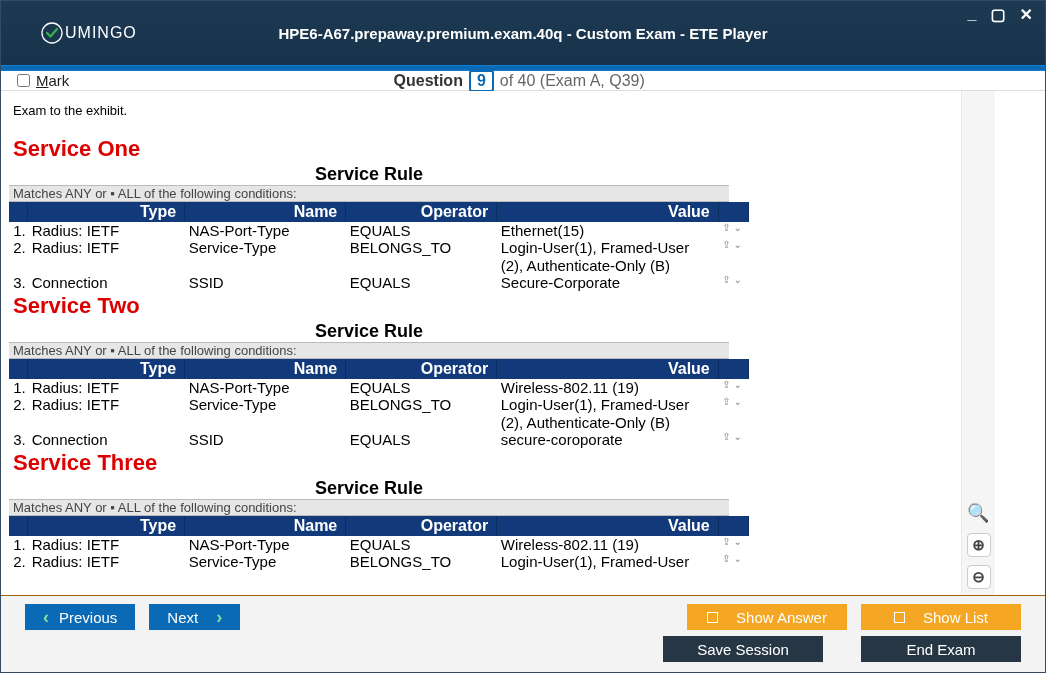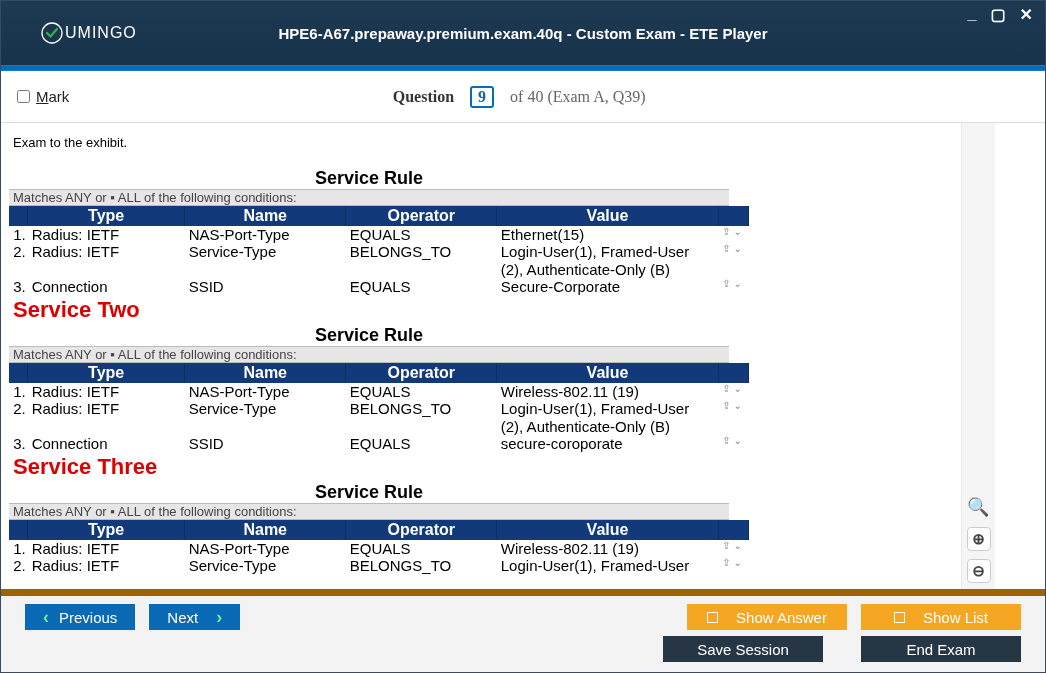--- a/index.html
+++ b/index.html
@@ -5,44 +5,44 @@
   * { box-sizing: border-box; margin: 0; padding: 0; }
   body { font-family: Arial, Helvetica, sans-serif; background: #fff; overflow: hidden; }
   .window { width: 1046px; height: 673px; background: #fff; border: 1px solid #334c63; position: relative; display: flex; flex-direction: column; }
   .titlebar { background: linear-gradient(#1e3a52, #16334b); color: #fff; height: 64px; position: relative; display: flex; align-items: center; }
   .logo { display: flex; align-items: center; margin-left: 40px; font-size: 16px; letter-spacing: 1px; color: #fff; }
   .logo svg { margin-right: 2px; }
   .title-text { position: absolute; left: 0; right: 0; text-align: center; font-weight: bold; font-size: 15px; pointer-events: none; }
   .win-controls { position: absolute; top: 4px; right: 8px; display: flex; gap: 6px; font-size: 16px; font-weight: bold; color: #fff; }
   .win-controls span { cursor: pointer; padding: 0 4px; }
   .blue-strip { height: 6px; background: #0a6ab5; border-top: 1px solid #0d7cd1; border-bottom: 1px solid #0d7cd1; }
-  .topbar { height: 52px; display: flex; align-items: center; padding: 0 16px; border-bottom: 1px solid #ddd; background: #fff; color: #333; font-size: 15px; }
+  .topbar { height: 20px; display: flex; align-items: center; padding: 0 16px; border-bottom: 1px solid #ddd; background: #fff; color: #333; font-size: 15px; }
   .mark-wrap { display: flex; align-items: center; gap: 6px; font-size: 15px; color: #222;}
   .mark-wrap u { text-decoration: underline; }
-  .q-info { margin: 0 auto; display: flex; align-items: center; gap: 16px; font-size: 16px; color: #333; font-family: Liberation Serif, serif;}
+  .q-info { margin: 0 auto; display: flex; align-items: center; gap: 6px; font-size: 16px; color: #333;}
   .q-num-box { border: 2px solid #0a6ab5; border-radius: 3px; padding: 0 6px; color: #0a6ab5; font-weight: bold;}
   .grey { color: #666; }
   .content { flex: 1; overflow: hidden; position: relative; background: #fff; }
   .scroll-area { position: absolute; left: 0; top: 0; right: 86px; bottom: 0; overflow: auto; padding: 10px 0 10px 8px; font-size: 15px; }
   .refer { font-size: 13px; color: #000; margin: 2px 0 18px 4px; }
   .service-title { color: #d00; font-size: 22px; font-weight: bold; margin-left: 4px; margin-top: 2px;}
   .rule-hdr { font-size: 18px; font-weight: bold; text-align: center; width: 720px; margin-top: 2px;}
   .matches { font-size: 13px; color: #444; width: 720px; background: #e6e6e6; border-top: 1px solid #bbb; border-bottom: 1px solid #bbb; padding: 0 4px; }
   .tbl { width: 740px; border-collapse: collapse; font-size: 15px; }
-  .tbl thead th { background: #123a7a; color: #fff; text-align: center; padding: 1px 8px; font-size: 16px; font-weight: bold; border-right: 1px solid #0a2d62;}
+  .tbl thead th { background: #123a7a; color: #fff; text-align: right; padding: 1px 8px; font-size: 16px; font-weight: bold; border-right: 1px solid #0a2d62;}
   .tbl td { padding: 0 4px; vertical-align: top; color: #000; font-size: 15px; line-height: 1.15;}
   .tbl td.num { width: 18px; text-align: right; padding-right: 2px;}
   .tbl td.type { width: 156px; }
   .tbl td.name { width: 160px; }
   .tbl td.op { width: 150px; }
   .tbl td.val { width: 220px; }
   .tbl td.icons { width: 30px; color: #888; font-size: 10px; }
   .right-tools { position: absolute; right: 50px; top: 0; bottom: 0; width: 34px; display: flex; flex-direction: column; align-items: center; justify-content: flex-end; padding-bottom: 6px; gap: 8px; background: #f5f5f5; border-left: 1px solid #e8e8e8;}
   .tool-btn { width: 24px; height: 24px; border: 1px solid #ccc; border-radius: 4px; background: #fff; display: flex; align-items: center; justify-content: center; font-size: 15px; color: #444; cursor: pointer;}
-  .footer { border-top: 7px solid #a16207; background: #f3f3f3; padding: 6px 0 6px 0; }
+  .footer { border-top: 1px solid #a16207; background: #f3f3f3; padding: 6px 0 6px 0; }
   .footer-row { display: flex; align-items: center; padding: 2px 24px 4px 24px; gap: 14px;}
   .btn { display: inline-flex; align-items: center; justify-content: center; height: 26px; font-size: 15px; color: #fff; border: none; cursor: pointer; padding: 0 18px; }
   .btn-blue { background: #0a6ab5; }
   .btn-blue.prev::before { content: "‹"; margin-right: 10px; color: #7fe0a0; font-weight: bold; font-size: 18px;}
   .btn-blue.next::after { content: "›"; margin-left: 18px; color: #7fe0a0; font-weight: bold; font-size: 18px;}
   .btn-amber { background: #f5a623; }
   .btn-amber .tri { margin-left: 30px; font-size: 10px;}
   .btn-amber .box { display: inline-block; width: 11px; height: 11px; border: 1px solid #fff; margin-right: 18px;}
   .btn-dark { background: #273645; min-width: 160px;}
   .spacer { flex: 1; }
@@ -80,20 +80,21 @@
       <span class="grey">of 40 (Exam A, Q39)</span>
     </div>
     <span style="width:60px"></span>
   </div>
 
   <div class="content">
     <div class="scroll-area">
       <div class="refer">Exam to the exhibit.</div>
       <div id="services-container">
           <div>
+            <div class="service-title">Service One</div>
             <div class="rule-hdr">Service Rule</div>
             <div class="matches">Matches   ANY or  ▪ ALL  of the following conditions:</div>
             <table class="tbl">
               <thead>
                 <tr>
      <th style="width:18px"></th>
      <th>Type</th>
      <th>Name</th>
      <th>Operator</th>
      <th>Value</th>

